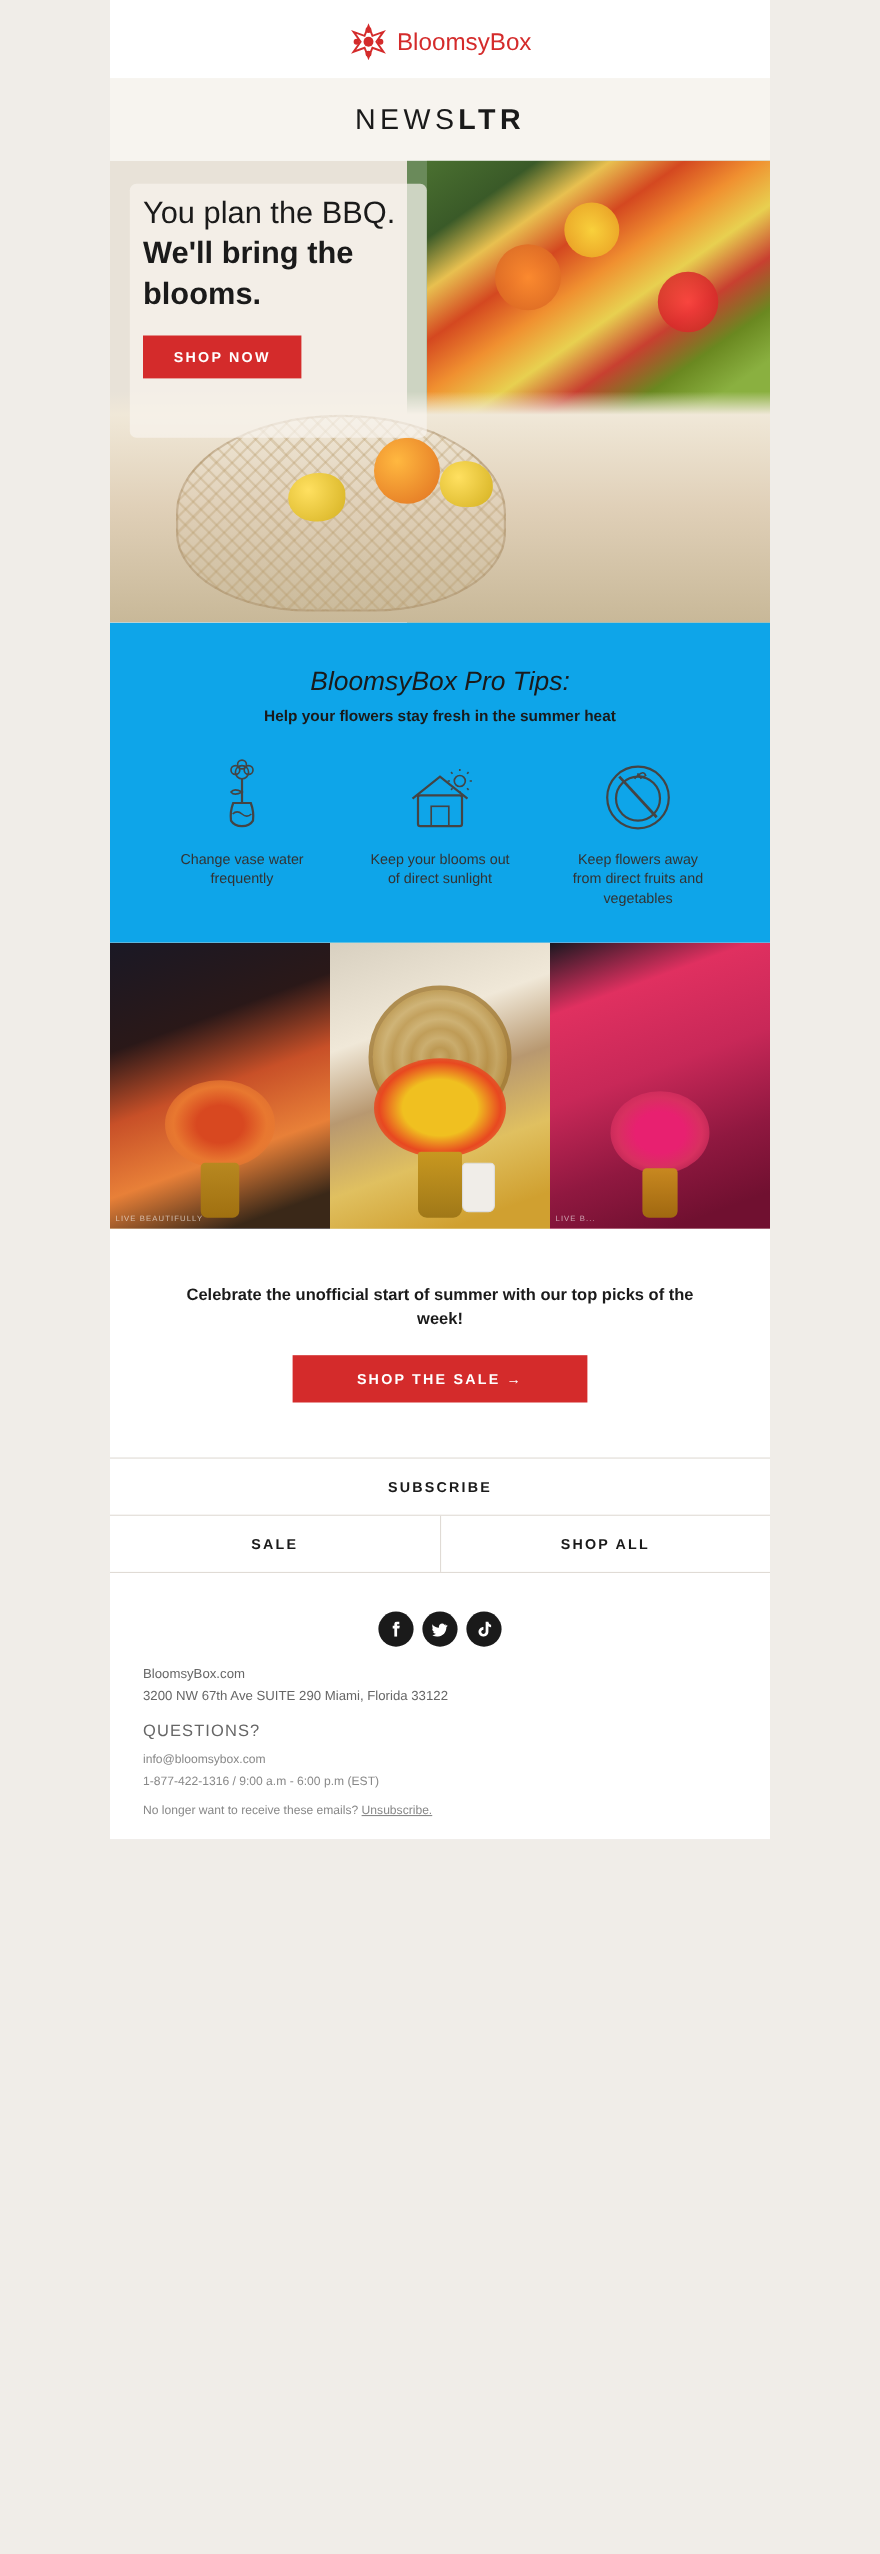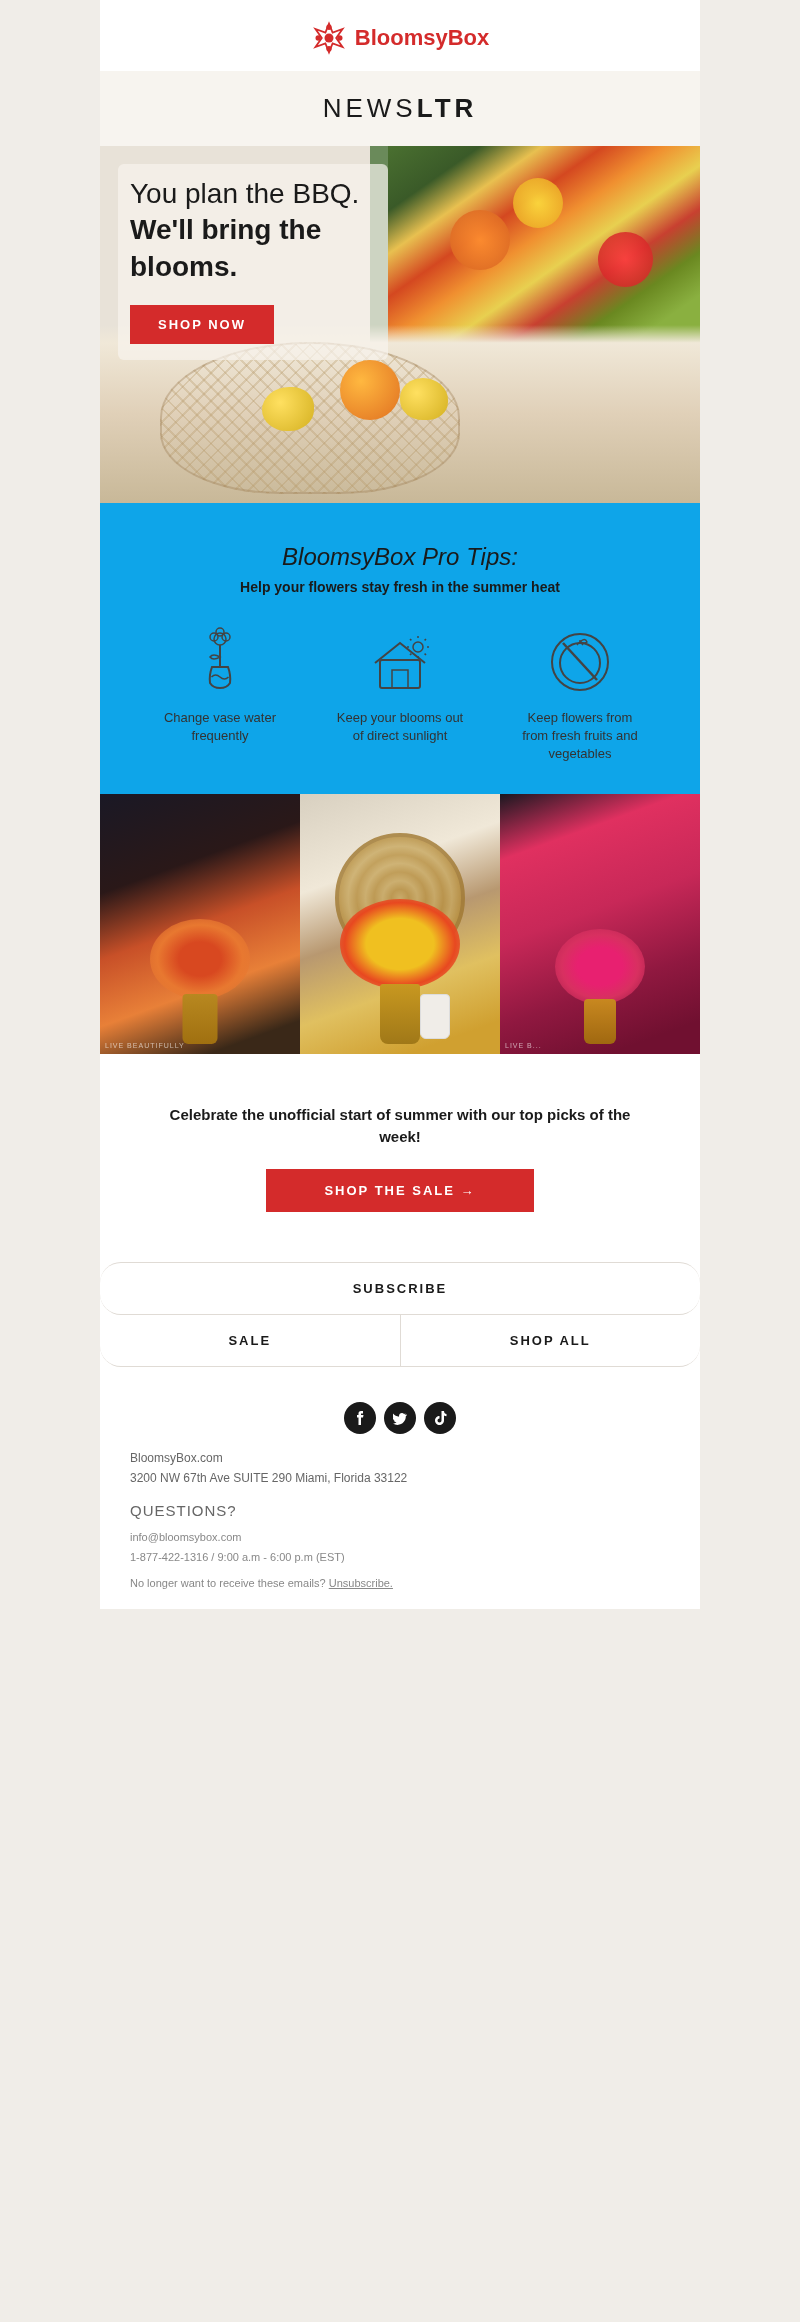--- a/index.html
+++ b/index.html
@@ -26,21 +26,21 @@
       align-items: center;
       justify-content: center;
       gap: 8px;
     }
     .logo-icon {
       width: 36px;
       height: 36px;
     }
     .logo-text {
       font-size: 22px;
-      font-weight: 700;
+      font-weight: 400;
       color: #1a1a1a;
     }
     .logo-text span {
       color: #d42b2b;
     }
 
     
     .newsltr-banner {
       background: #f7f4ef;
       text-align: center;
@@ -51,21 +51,21 @@
       color: #1a1a1a;
     }
     .newsltr-banner .bold-part {
       font-weight: 700;
     }
 
     
     .hero-section {
       position: relative;
       width: 100%;
-      height: 357px;
+      height: 420px;
       overflow: hidden;
     }
 
     
     .hero-text {
       position: absolute;
       top: 30px;
       left: 30px;
       width: 42%;
       z-index: 10;
@@ -253,21 +253,20 @@
 
     
     .nav-links-section {
       background: #ffffff;
       padding: 20px 0 10px;
     }
     .nav-row {
       display: flex;
       border-top: 1px solid #e0dbd5;
       border-bottom: 1px solid #e0dbd5;
-      border-radius: 21px;
     }
     .nav-row + .nav-row {
       border-top: none;
     }
     .nav-link {
       flex: 1;
       text-align: center;
       padding: 18px 10px;
       font-size: 13px;
       font-weight: 700;
@@ -446,21 +445,21 @@
           <path d="M32,20 Q35,15 38,20" fill="none" stroke="#444" stroke-width="1.5"></path>
 
           <line x1="35" y1="18" x2="35" y2="15" stroke="#444" stroke-width="1.5"></line>
 
           <path d="M35,17 Q40,12 42,17 Q40,19 35,17Z" fill="none" stroke="#444" stroke-width="1.5"></path>
 
           <line x1="18" y1="18" x2="52" y2="55" stroke="#444" stroke-width="2.5"></line>
 
           <circle cx="35" cy="37" r="28" fill="none" stroke="#444" stroke-width="2"></circle>
         </svg>
-        <div class="tip-label">Keep flowers from from fresh fruits and vegetables</div>
+        <div class="tip-label">Keep flowers away from direct fruits and vegetables</div>
       </div>
 
     </div>
   </div>
 
   <div class="gallery-section">
 
     <div class="gallery-photo gallery-photo-1">
       <div style="position:absolute;inset:0;background:linear-gradient(160deg,#1a1825 0%,#2a1818 30%,#c85028 50%,#e88038 70%,#3a2818 90%);"></div>
       <div class="gallery-blooms-1"></div>

